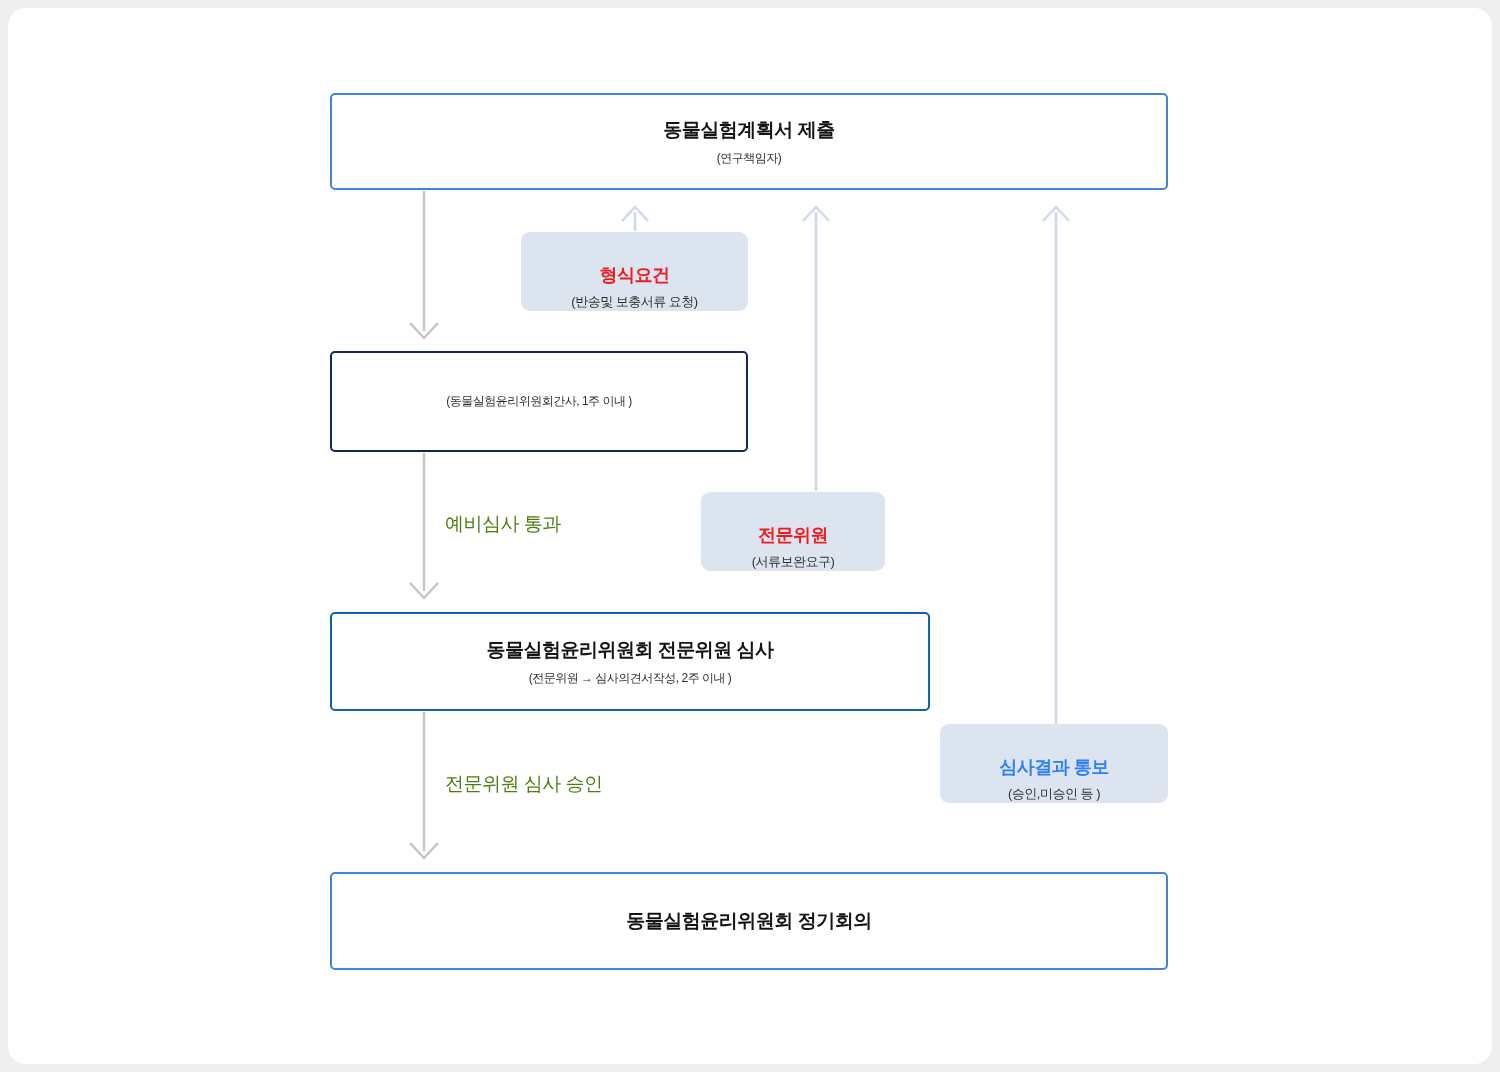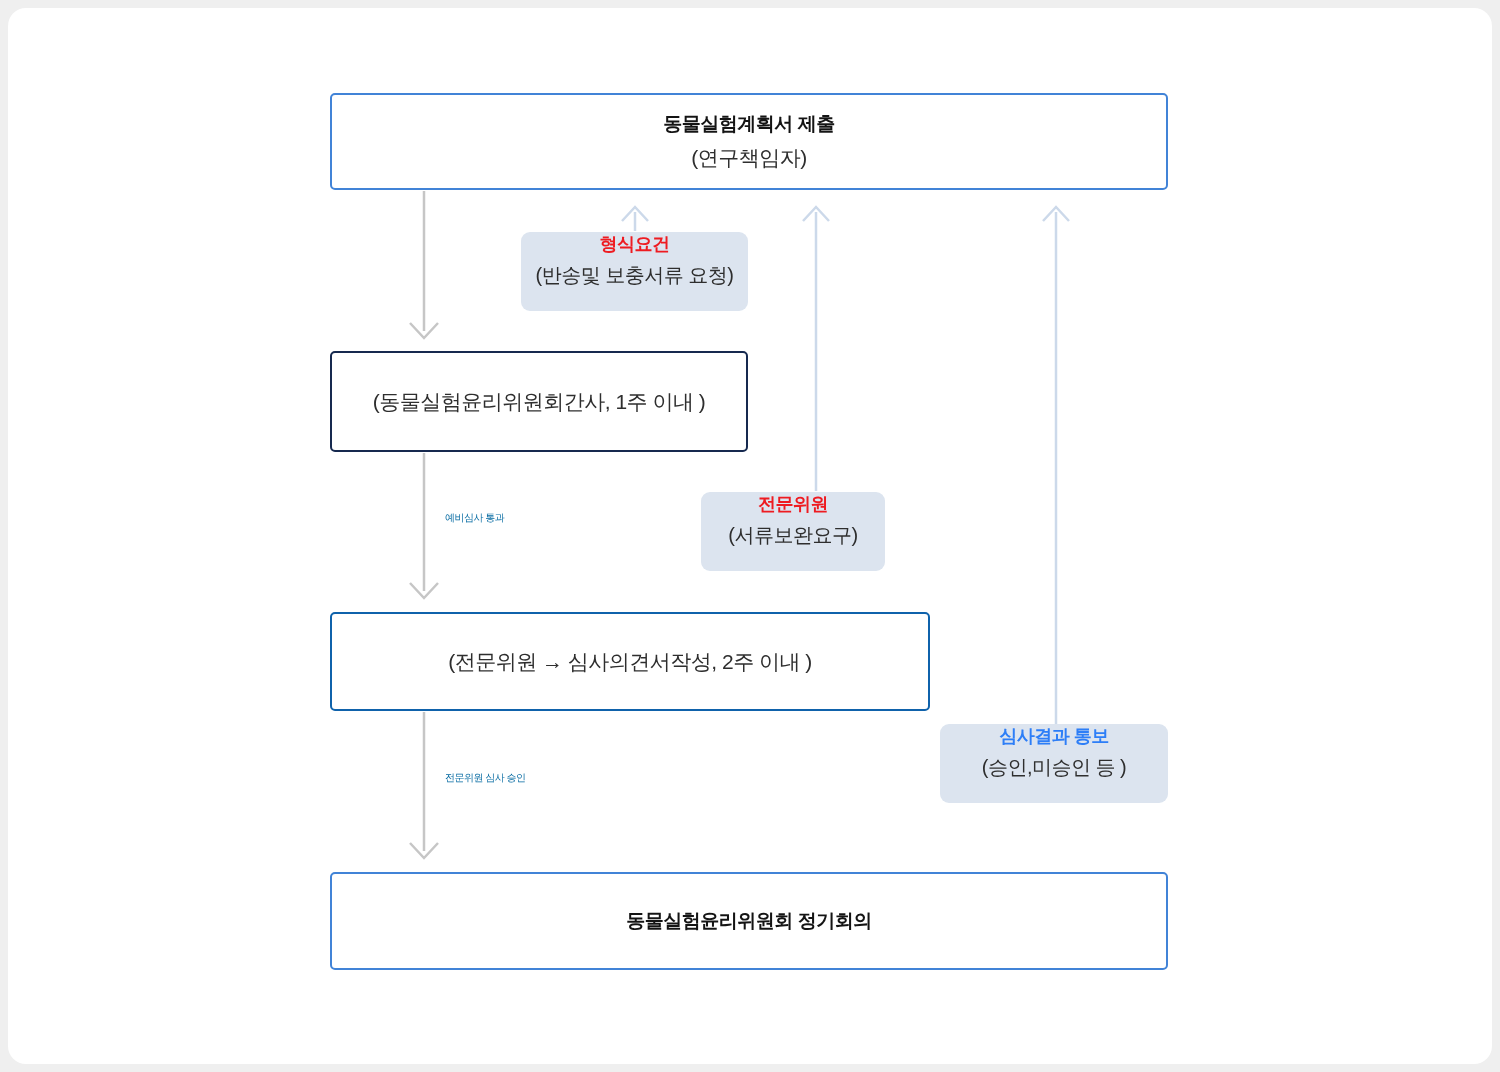--- a/index.html
+++ b/index.html
@@ -13,41 +13,41 @@
     position:absolute;left:8px;top:8px;width:1484px;height:1056px;
     background:#ffffff;border-radius:18px;
   }
   
   .main-box{
     position:absolute;background:#ffffff;border-radius:5px;
     display:flex;flex-direction:column;align-items:center;justify-content:center;
     gap:7px;text-align:center;box-sizing:border-box;
   }
   .main-box .title{font-size:19px;font-weight:bold;color:#141414;letter-spacing:-0.5px;}
-  .main-box .subtitle{font-size:21px;color:#2e2e2e;letter-spacing:-0.5px;}
+  .main-box .subtitle{font-size:12px;color:#2e2e2e;letter-spacing:-0.5px;}
   .box1{left:330px;top:93px;width:838px;height:97px;border:2px solid #4183d7;}
   .box2{left:330px;top:351px;width:418px;height:101px;border:2px solid #16294f;}
   .box3{left:330px;top:612px;width:600px;height:99px;border:2px solid #0f62ab;}
   .box4{left:330px;top:872px;width:838px;height:98px;border:2px solid #4183d7;}
   
   .side-box{
     position:absolute;background:#dce4ef;border-radius:9px;
-    display:flex;flex-direction:column;align-items:center;justify-content:flex-start;
+    display:flex;flex-direction:column;align-items:center;justify-content:flex-end;
     gap:6px;text-align:center;box-sizing:border-box;
   }
   .side-box .title{font-size:18px;font-weight:bold;letter-spacing:-0.5px;}
-  .side-box .subtitle{font-size:20px;color:#2e2e2e;letter-spacing:-0.5px;}
+  .side-box .subtitle{font-size:13px;color:#2e2e2e;letter-spacing:-0.5px;}
   .sbox1{left:521px;top:232px;width:227px;height:79px;}
   .sbox2{left:701px;top:492px;width:184px;height:79px;}
   .sbox3{left:940px;top:724px;width:228px;height:79px;}
   .title-red{color:#ee1b21;}
   .title-blue{color:#2d7ef7;}
   
   .arrow-label{
-    position:absolute;font-size:10px;color:#0369a1;letter-spacing:-0.5px;white-space:nowrap;
+    position:absolute;font-size:19px;color:#4d7c0f;letter-spacing:-0.5px;white-space:nowrap;
   }
   .alabel1{left:445px;top:511px;}
   .alabel2{left:445px;top:771px;text-align:center;}
   svg.arrows{position:absolute;left:0;top:0;pointer-events:none;}
 </style>
 </head>
 <body>
 
 <div class="card"></div>
 
@@ -75,20 +75,21 @@
 <div class="main-box box1">
   <div class="title">동물실험계획서 제출</div>
   <div class="subtitle">(연구책임자)</div>
 </div>
 
 <div class="main-box box2">
   <div class="subtitle">(동물실험윤리위원회간사, 1주 이내 )</div>
 </div>
 
 <div class="main-box box3">
+  <div class="title">동물실험윤리위원회 전문위원 심사</div>
   <div class="subtitle">(전문위원 → 심사의견서작성, 2주 이내 )</div>
 </div>
 
 <div class="main-box box4">
   <div class="title">동물실험윤리위원회 정기회의</div>
 </div>
 
 <div class="side-box sbox1">
   <div class="title title-red">형식요건</div>
   <div class="subtitle">(반송및 보충서류 요청)</div>

